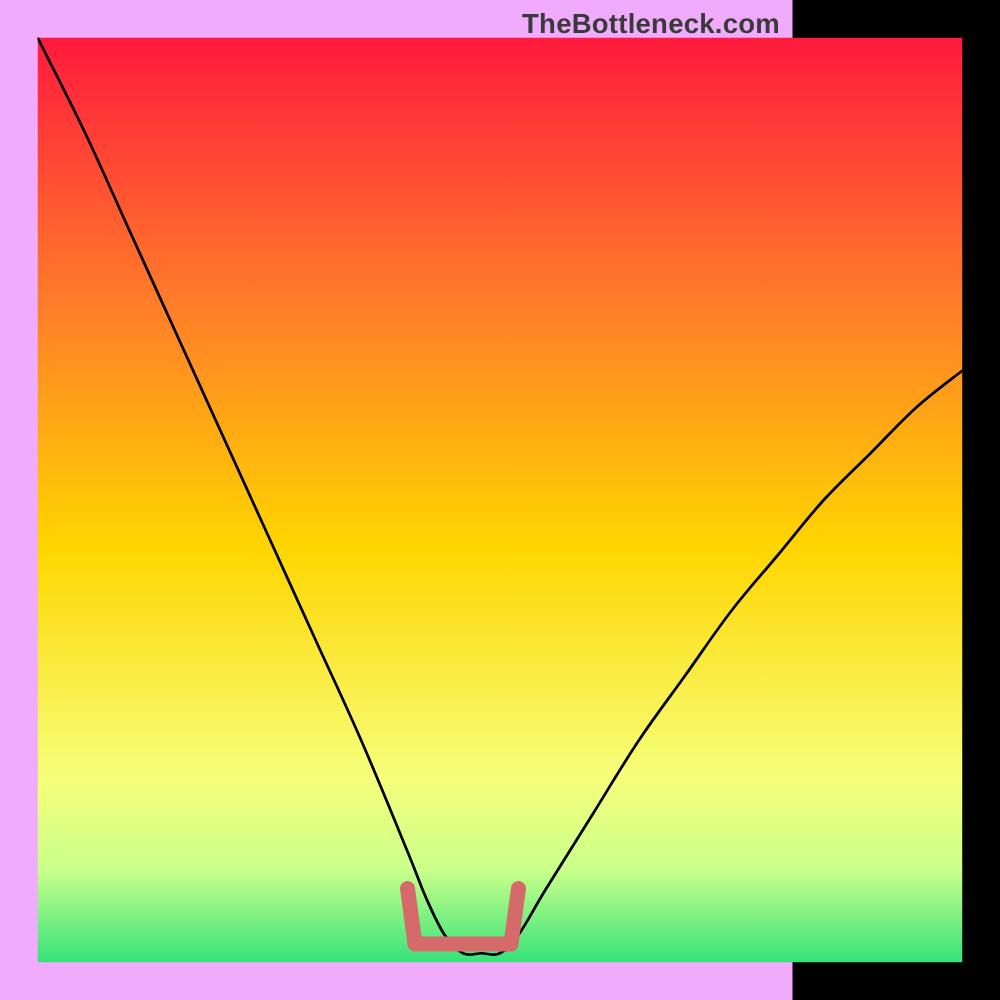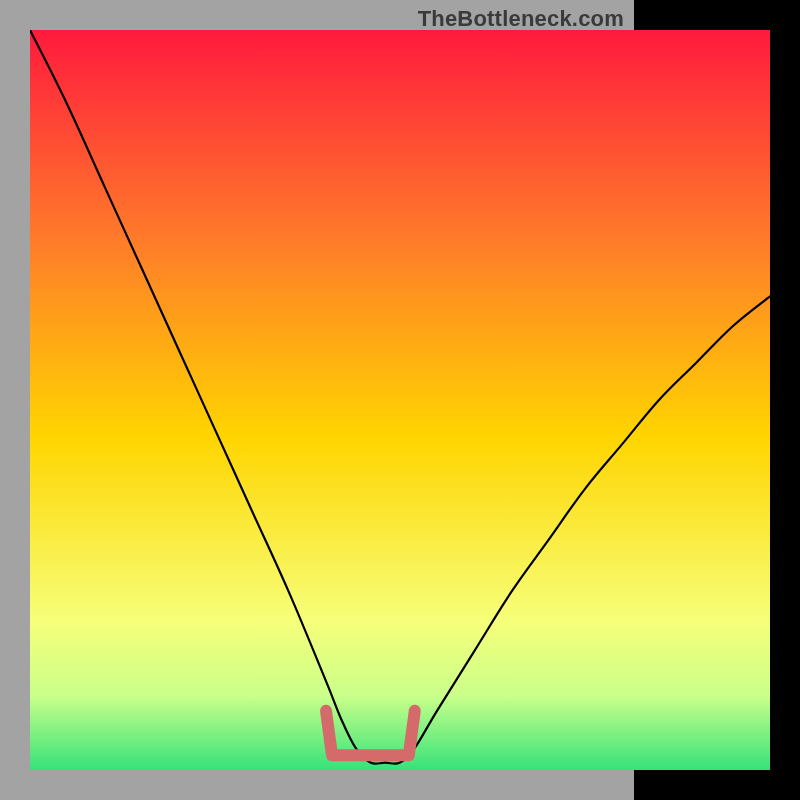--- a/index.html
+++ b/index.html
@@ -8,21 +8,21 @@
     width: 800px;
     height: 800px;
     background: #000;
     overflow: hidden;
     font-family: Arial, Helvetica, sans-serif;
   }
   .frame {
     position: relative;
     width: 634px;
     height: 800px;
-    background: #a3a3a3;
+    background: #f0abfc;
   }
   .watermark {
     position: absolute;
     top: 6px;
     right: 10px;
     color: #3a3a3a;
     font-size: 22px;
     font-weight: 600;
     letter-spacing: 0.2px;
     z-index: 10;

